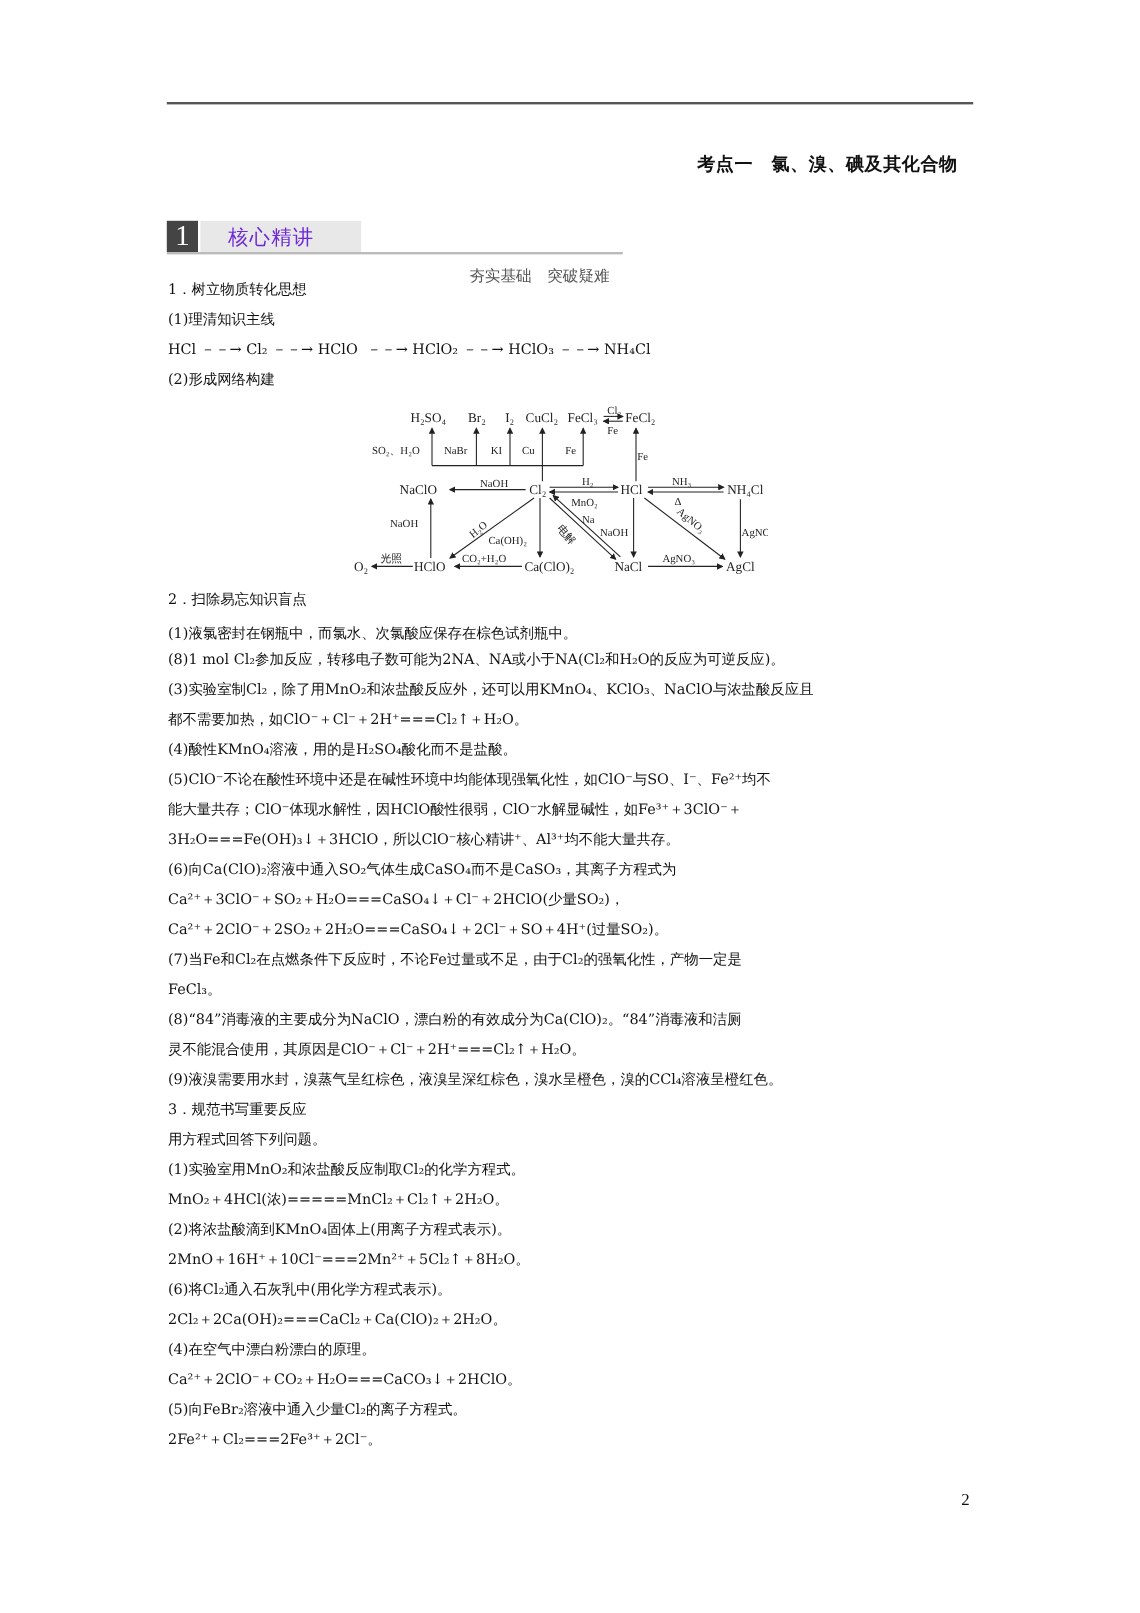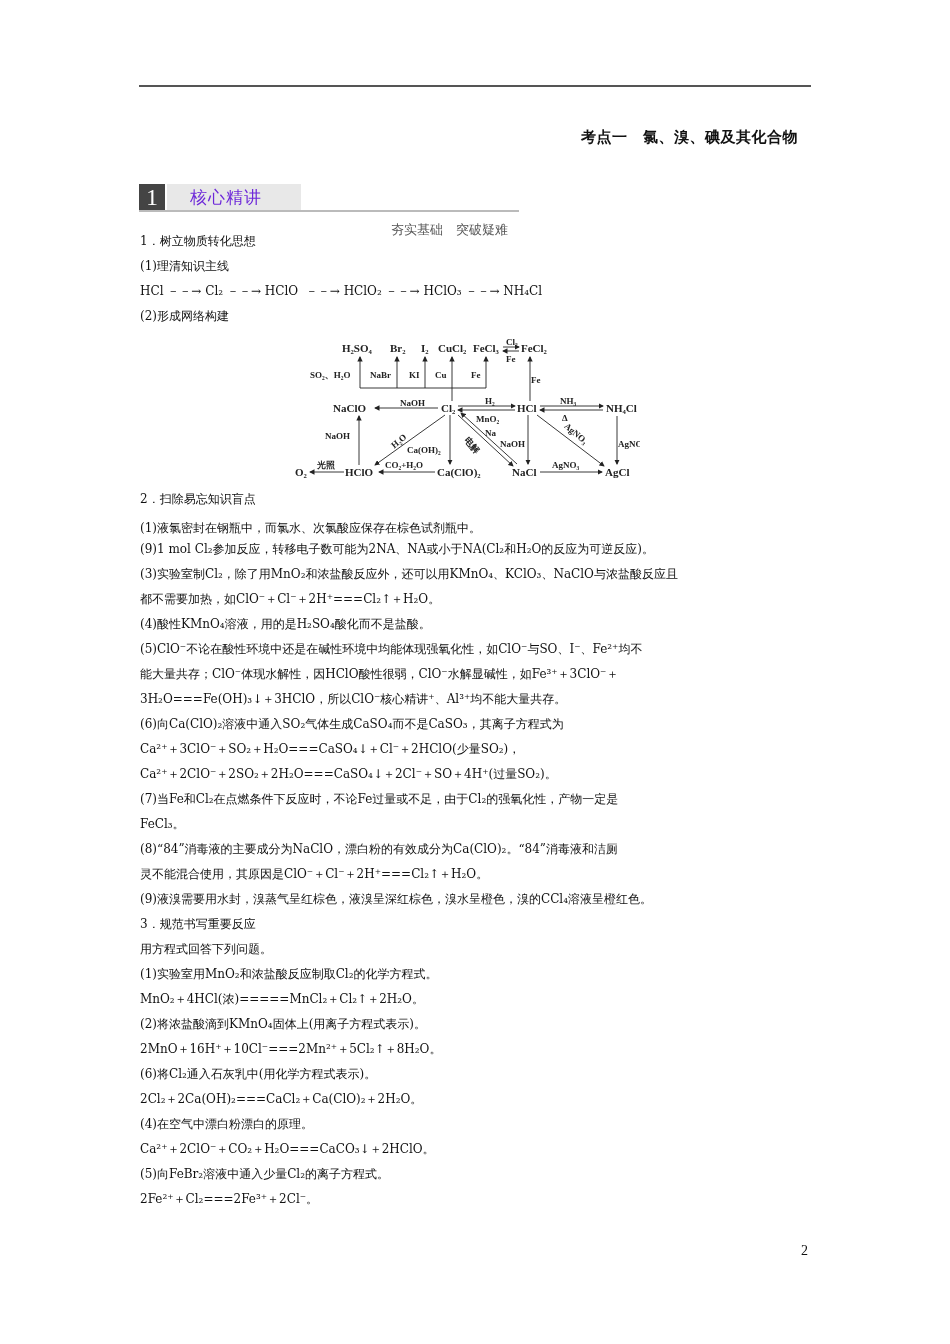--- a/index.html
+++ b/index.html
@@ -10,21 +10,21 @@
            font-size:15px; font-weight:bold; font-family:Liberation Serif, serif; letter-spacing:0.5px; }
   .banner { position:absolute; left:139px; top:184px; width:380px; height:28px; }
   .banner .num { position:absolute; left:0; top:0; width:26px; height:26px; background:#444; color:#fff;
                  font-size:24px; line-height:26px; text-align:center; font-family:"Liberation Serif", serif; }
   .banner .label-box { position:absolute; left:28px; top:0; width:134px; height:26px; background:#e8e8e8; }
   .banner .label { position:absolute; left:38px; top:2px; font-size:17px; font-family:Liberation Sans, sans-serif; letter-spacing:1px; color:#6d28d9;margin-left:13px; }
   .banner .sub { position:absolute; left:252px; top:9px; font-size:13px; color:#555; font-family:"DejaVu Sans", sans-serif;margin-top:28px; }
   .banner .under { position:absolute; left:0; top:26px; width:380px; height:2px; background:#bbb; }
   .lines { position:absolute; left:140px; top:232px; width:680px; }
   .line { position:absolute; left:0; white-space:nowrap; font-size:12px; line-height:18px;text-align:right; }
-  .diagram { position:absolute; left:295px; top:335px; width:345px; height:150px;font-weight:bold; }
+  .diagram { position:absolute; left:295px; top:335px; width:345px; height:150px; }
   .diagram text { font-family:"Liberation Serif", "DejaVu Serif", serif; fill:#222; }
   .page-num { position:absolute; left:801px; top:1243px; font-size:14px; font-family:"Liberation Serif", serif; }
 </style>
 </head>
 <body>
 
 <div class="top-rule"></div>
 
 <div class="title">考点一　氯、溴、碘及其化合物</div>
 
@@ -150,21 +150,21 @@
       <line x1="140" y1="137" x2="84" y2="137" marker-end="url(#ah)"></line>
 
       <line x1="245" y1="137" x2="307" y2="137" marker-end="url(#ah)"></line>
     </g>
   </svg>
 </div>
 
 <div class="lines" style="top:490px">
   <div class="line" style="top:0px">2．扫除易忘知识盲点</div>
   <div class="line" style="top:29px">(1)液氯密封在钢瓶中，而氯水、次氯酸应保存在棕色试剂瓶中。</div>
-  <div class="line" style="top:50px">(9)1 mol Cl₂参加反应，转移电子数可能为2NA、NA或小于NA(Cl₂和H₂O的反应为可逆反应)。</div>
+  <div class="line" style="top:50px">(8)1 mol Cl₂参加反应，转移电子数可能为2NA、NA或小于NA(Cl₂和H₂O的反应为可逆反应)。</div>
   <div class="line" style="top:75px">(3)实验室制Cl₂，除了用MnO₂和浓盐酸反应外，还可以用KMnO₄、KClO₃、NaClO与浓盐酸反应且</div>
   <div class="line" style="top:100px">都不需要加热，如ClO⁻＋Cl⁻＋2H⁺===Cl₂↑＋H₂O。</div>
   <div class="line" style="top:125px">(4)酸性KMnO₄溶液，用的是H₂SO₄酸化而不是盐酸。</div>
   <div class="line" style="top:150px">(5)ClO⁻不论在酸性环境中还是在碱性环境中均能体现强氧化性，如ClO⁻与SO、I⁻、Fe²⁺均不</div>
   <div class="line" style="top:175px">能大量共存；ClO⁻体现水解性，因HClO酸性很弱，ClO⁻水解显碱性，如Fe³⁺＋3ClO⁻＋</div>
   <div class="line" style="top:200px">3H₂O===Fe(OH)₃↓＋3HClO，所以ClO⁻核心精讲⁺、Al³⁺均不能大量共存。</div>
   <div class="line" style="top:225px">(6)向Ca(ClO)₂溶液中通入SO₂气体生成CaSO₄而不是CaSO₃，其离子方程式为</div>
   <div class="line" style="top:250px">Ca²⁺＋3ClO⁻＋SO₂＋H₂O===CaSO₄↓＋Cl⁻＋2HClO(少量SO₂)，</div>
   <div class="line" style="top:275px">Ca²⁺＋2ClO⁻＋2SO₂＋2H₂O===CaSO₄↓＋2Cl⁻＋SO＋4H⁺(过量SO₂)。</div>
   <div class="line" style="top:300px">(7)当Fe和Cl₂在点燃条件下反应时，不论Fe过量或不足，由于Cl₂的强氧化性，产物一定是</div>

